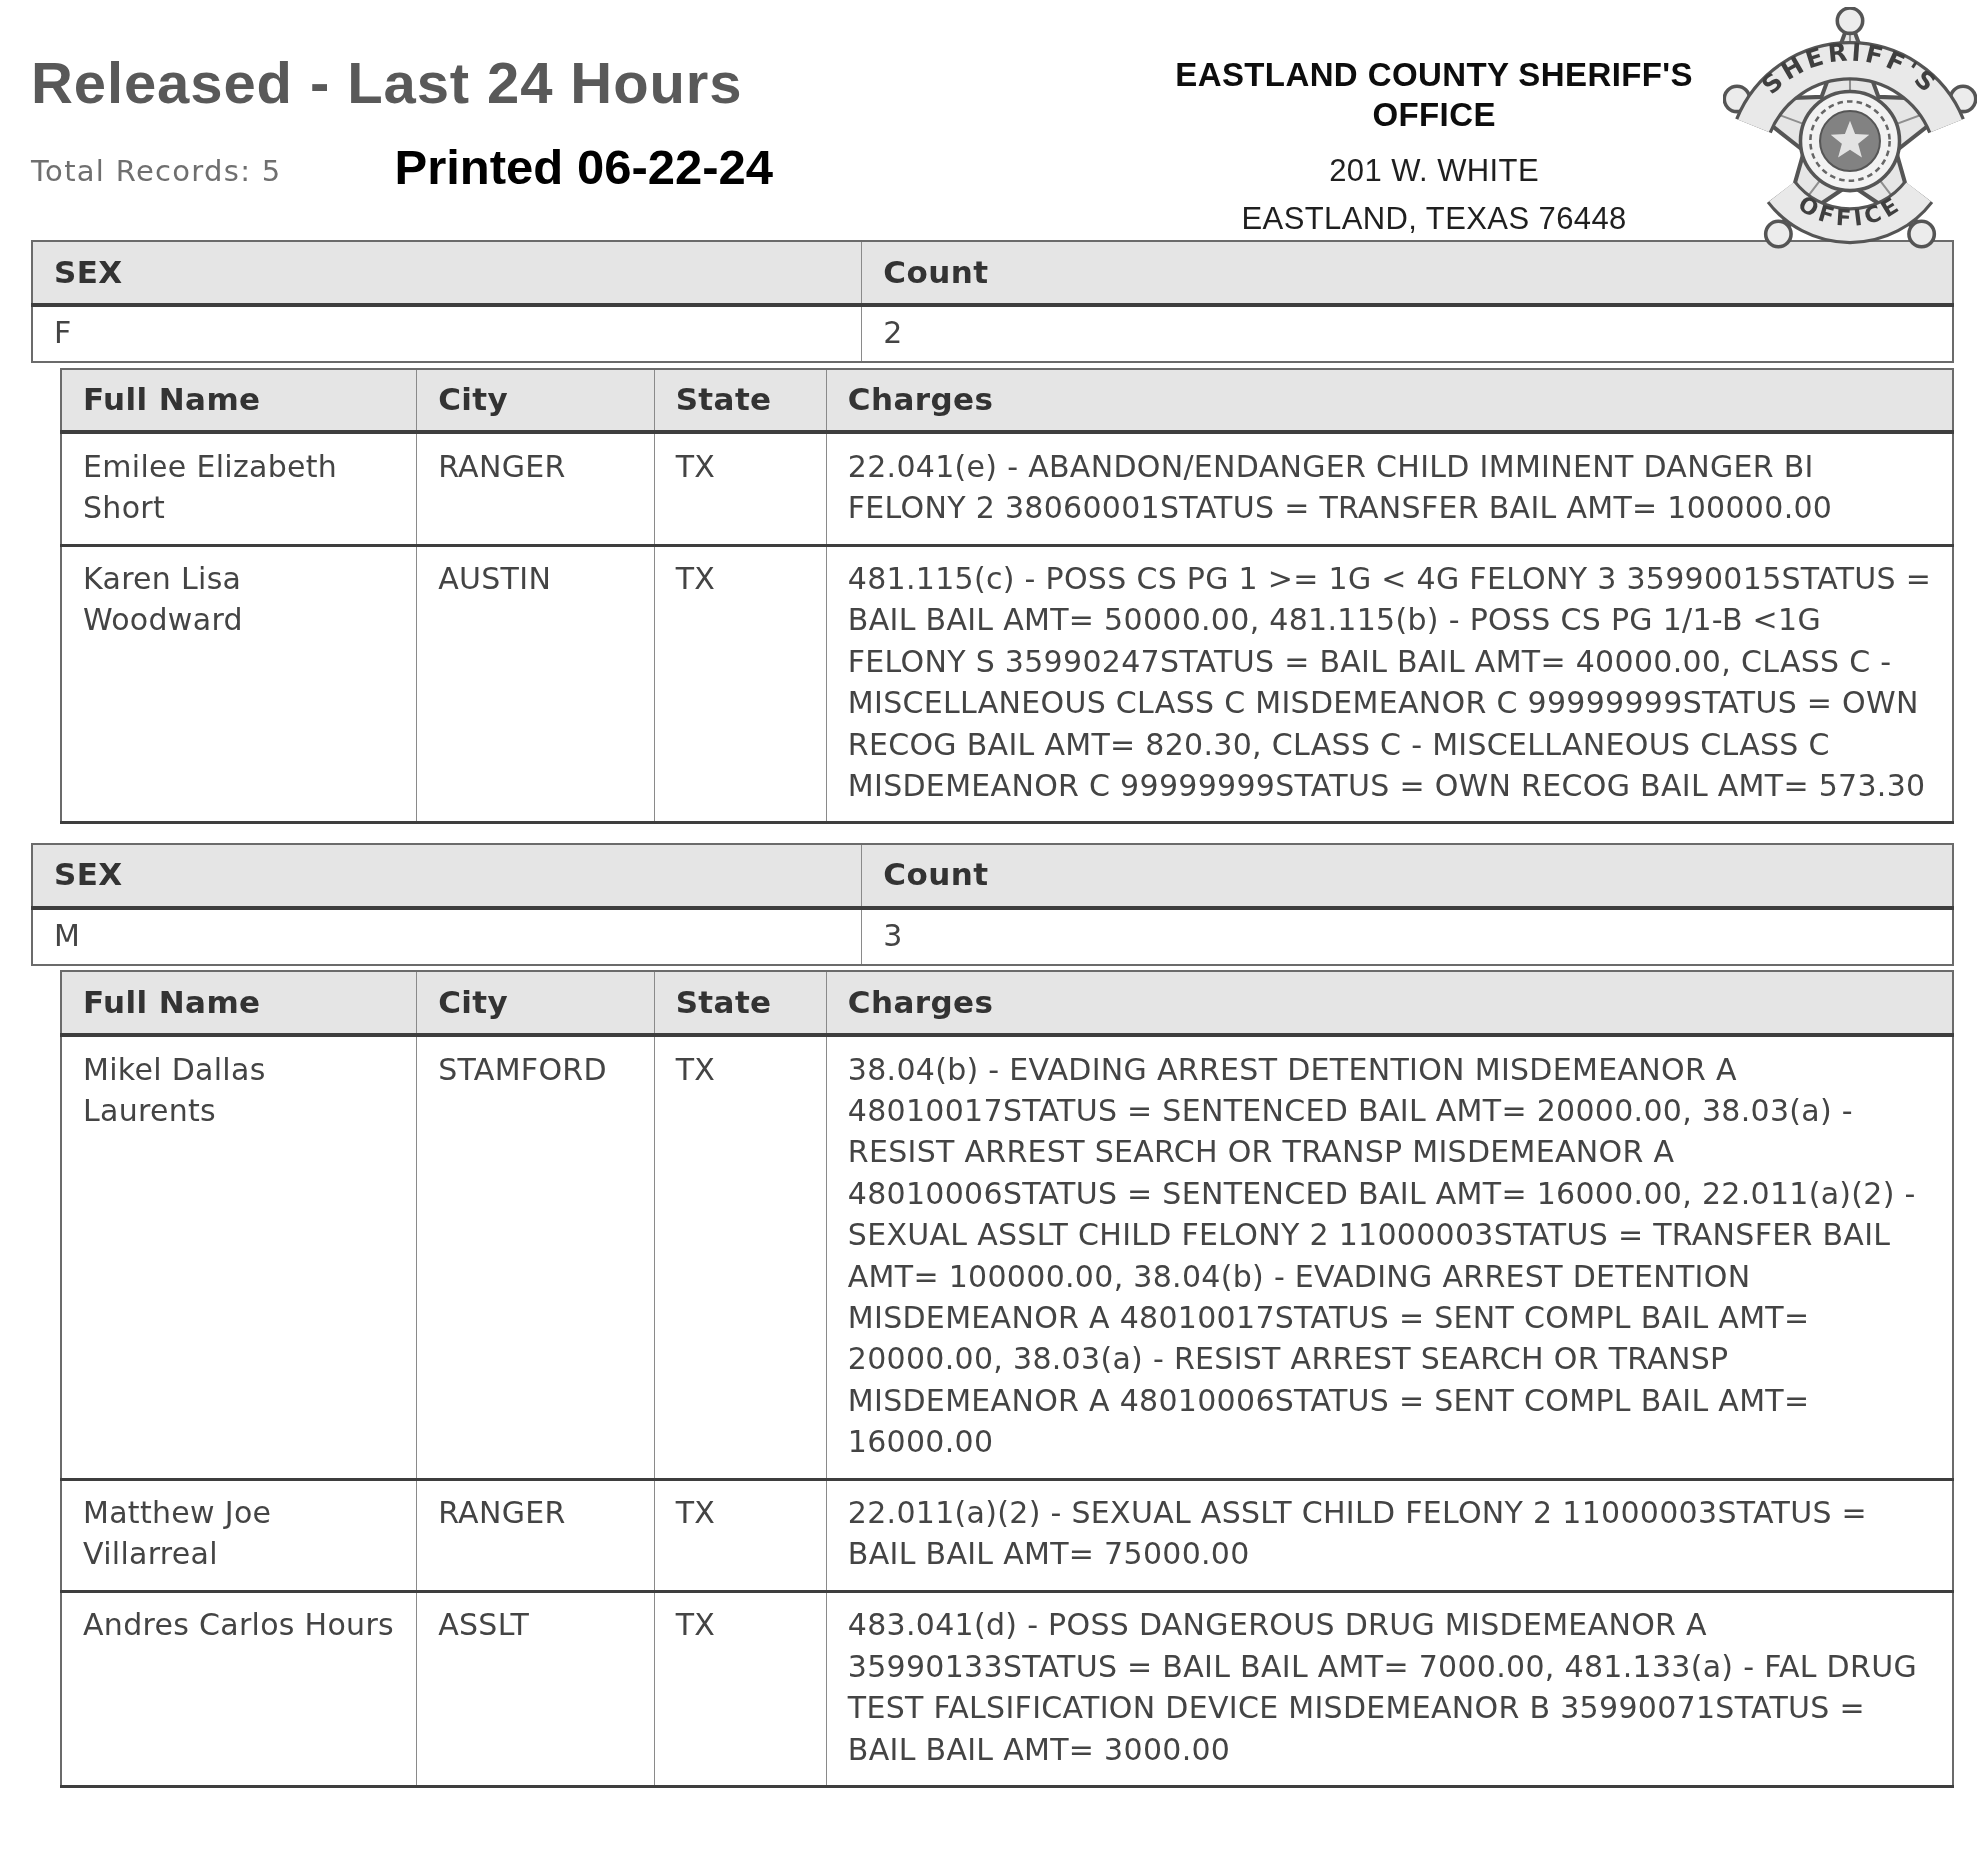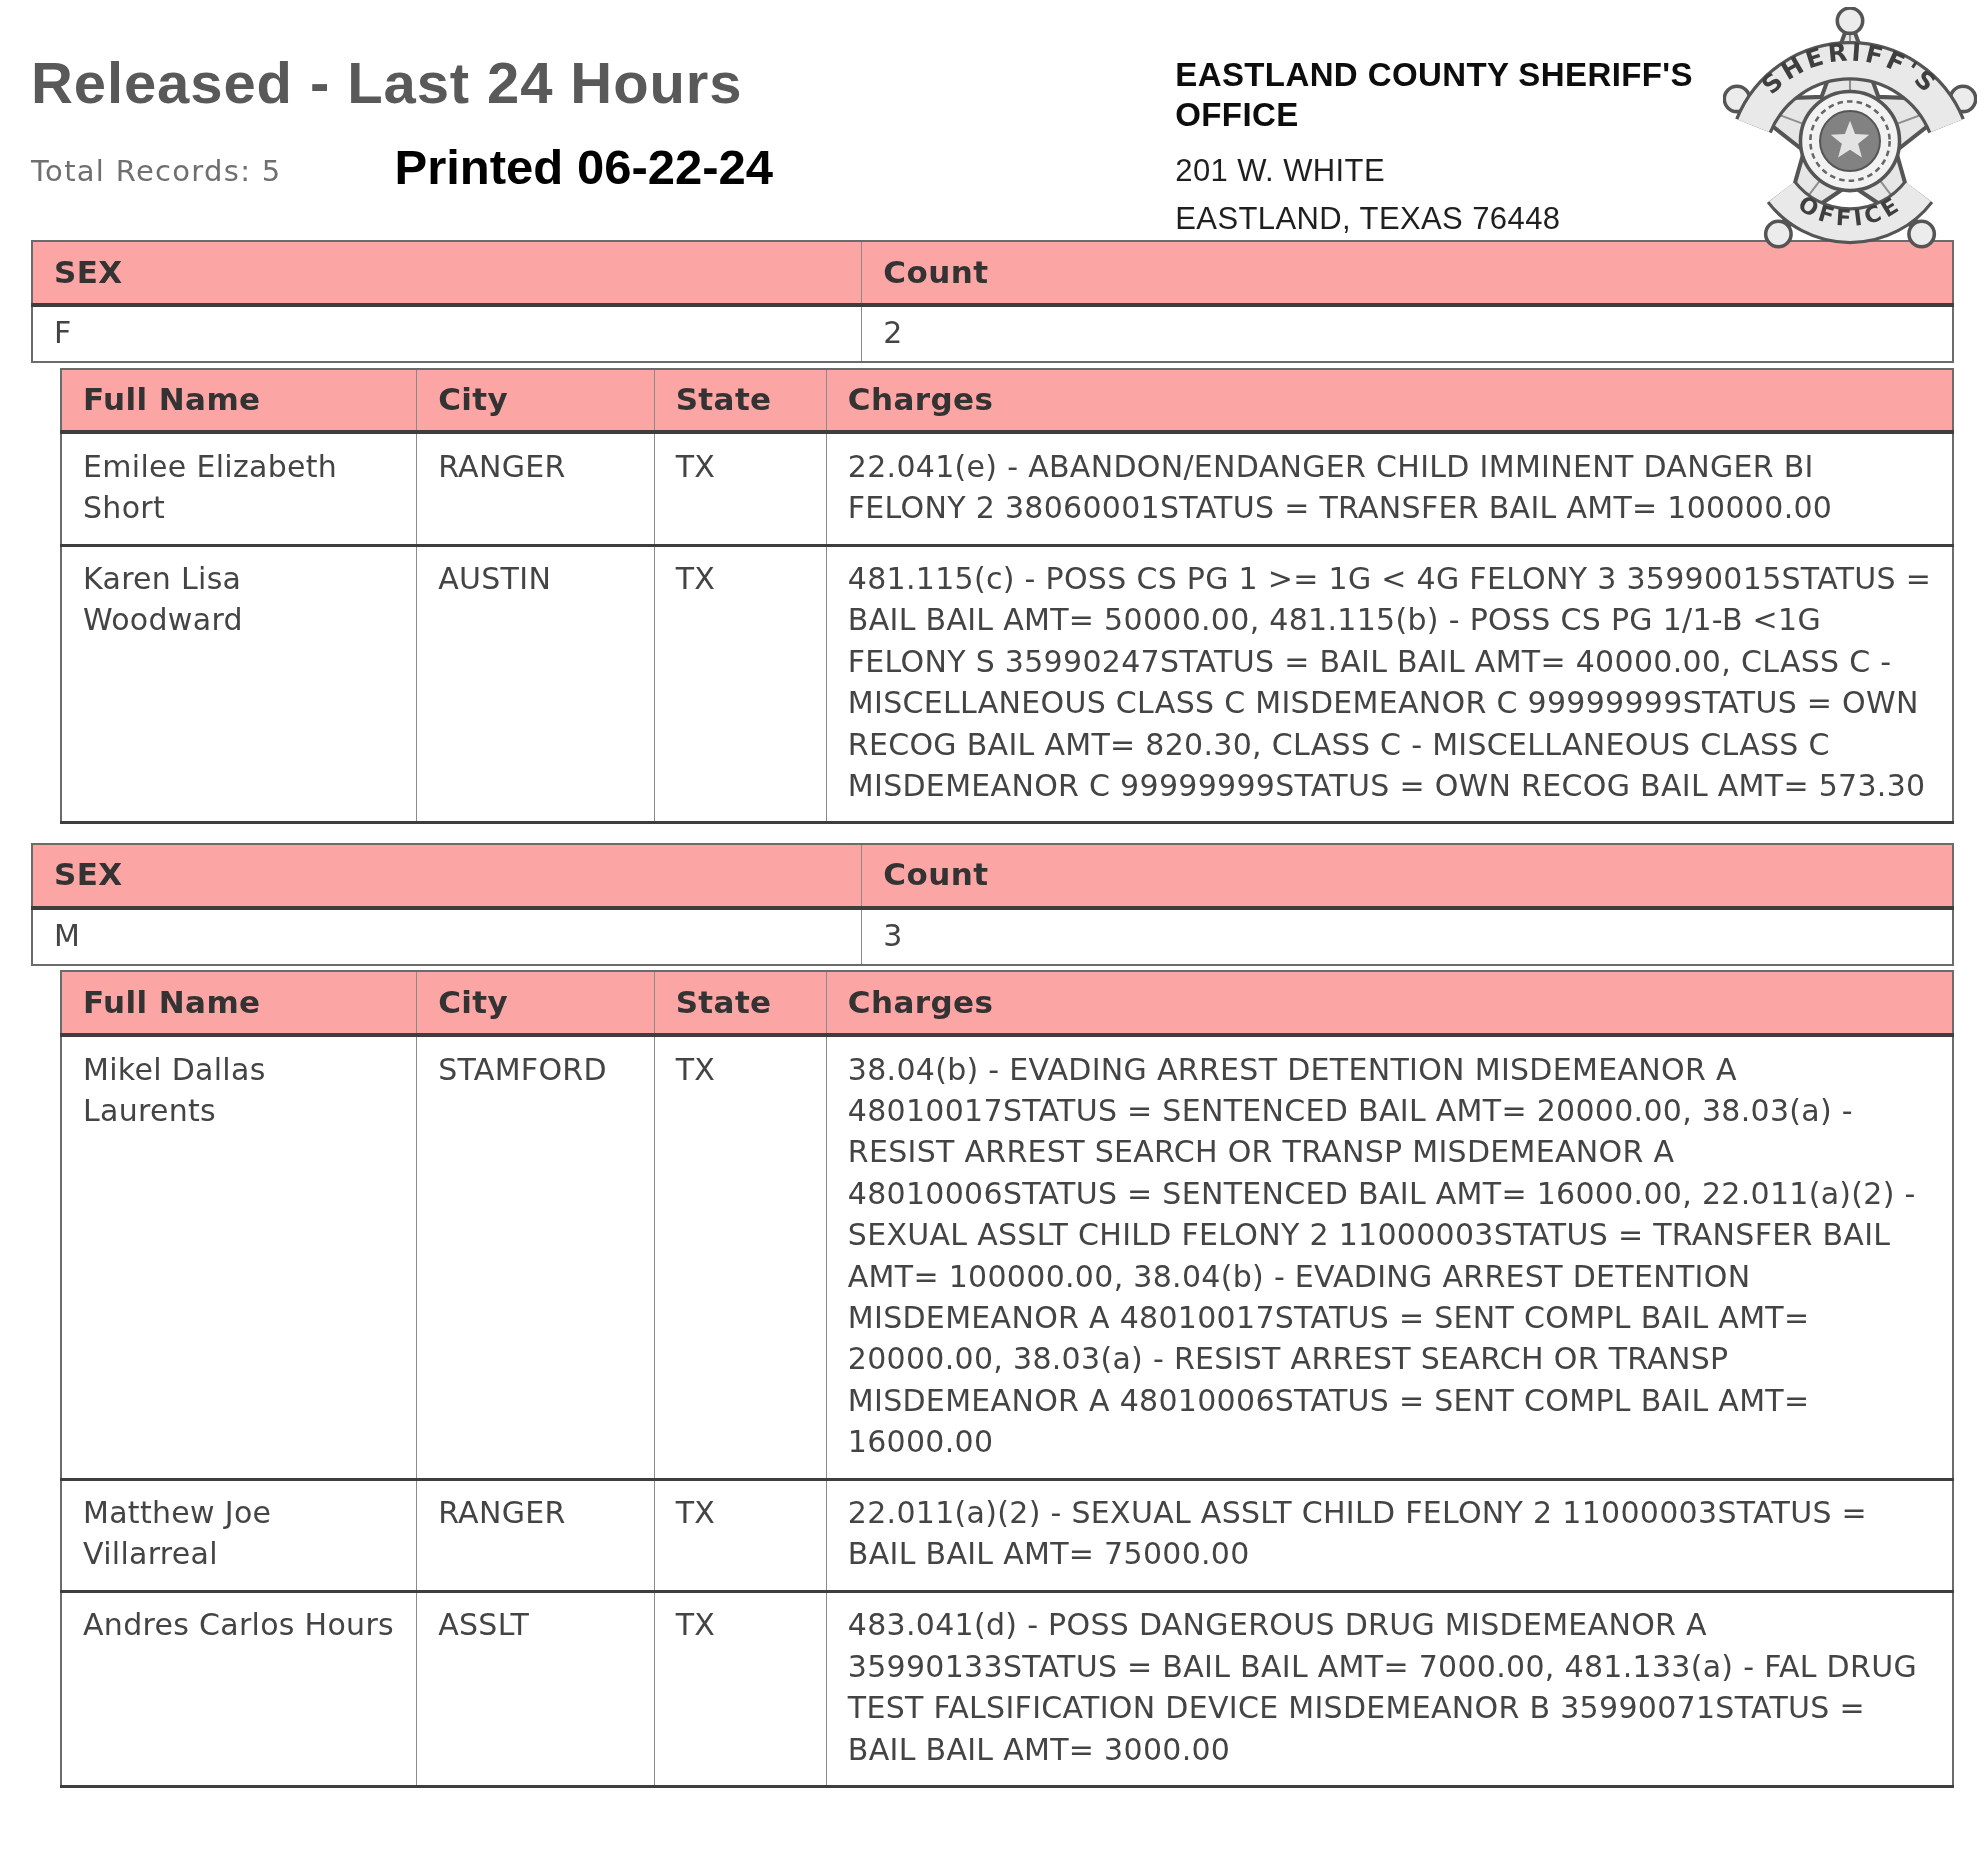--- a/index.html
+++ b/index.html
@@ -9,31 +9,31 @@
 
   
   .top { position:relative; height:240px; }
   .title-block { position:absolute; left:0; top:49px; }
   .report-title { font-family:"Liberation Sans", sans-serif; font-weight:bold;
                   font-size:58px; color:#595959; letter-spacing:0.9px; }
   .meta-row { display:flex; align-items:flex-end; margin-top:26.5px; }
   .total-records { font-size:29px; color:#6f6f6f; letter-spacing:1.3px; padding-bottom:3.5px;text-align:center; }
   .printed { font-family:"Liberation Sans", sans-serif; font-weight:bold;
              font-size:49px; color:#000; margin-left:113px; line-height:1; }
-  .office-block { position:absolute; right:261px; top:55px; text-align:left;
+  .office-block { position:absolute; right:261px; top:55px; text-align:center;
                   font-family:"Liberation Sans", sans-serif;margin-left:32px; }
   .office-name { font-size:33px; font-weight:bold; color:#0d0d0d; line-height:1.22; letter-spacing:0.4px; }
   .office-addr  { font-size:31px; color:#1f1f1f; margin-top:17.6px; letter-spacing:0.4px; }
   .office-addr2 { font-size:31px; color:#1f1f1f; margin-top:12.4px; letter-spacing:0.4px; }
   .badge { position:absolute; right:-23px; top:7px; width:254px; height:258px; }
 
   
   table { border-collapse:collapse; width:100%; table-layout:fixed; }
   th, td { text-align:left; vertical-align:top; overflow-wrap:break-word; }
-  th { background:#fca5a5; font-size:31px; font-weight:bold; color:#333;
+  th { background:#e5e5e5; font-size:31px; font-weight:bold; color:#333;
        padding:11.5px 17.6px 13.2px 21px; letter-spacing:0.4px; }
   .group-table  { border:2.6px solid #6b6b6b; }
   .detail-table { border:2.6px solid #6b6b6b; }
   .group-table th, .detail-table th { border-bottom:4.4px solid #3e3e3e; }
   .group-table td { font-size:30px; color:#444; padding:8px 17.6px 11.5px 21px; letter-spacing:0.4px; }
   .detail-table td { font-size:30px; color:#444; padding:11.5px 19.4px 15px 21px;
                      line-height:1.38; letter-spacing:0.3px; }
   .group-table  th + th, .group-table  td + td,
   .detail-table th + th, .detail-table td + td { border-left:1.8px solid #8a8a8a; }
   .detail-table tbody tr { border-bottom:3.5px solid #3e3e3e; }

